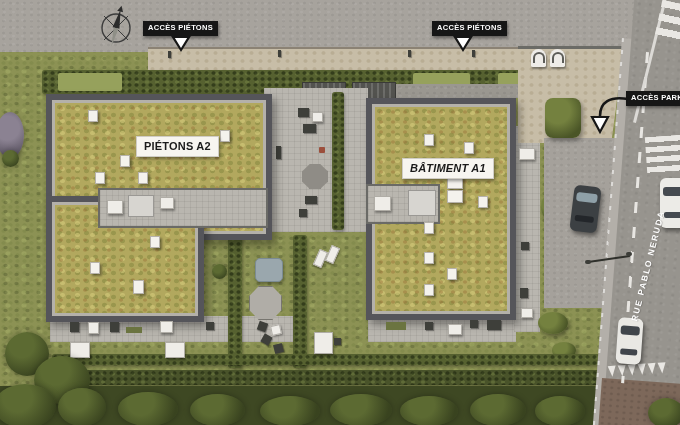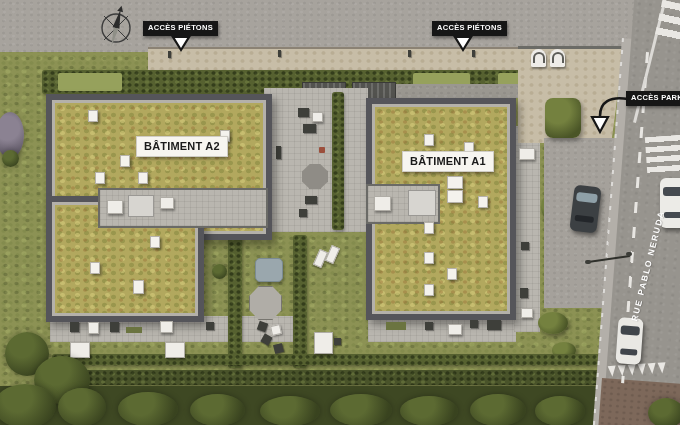--- a/index.html
+++ b/index.html
@@ -114,41 +114,41 @@
 
   <div class="sky" style="left:88px;top:110px;z-index:5;"></div>
   <div class="sky" style="left:220px;top:130px;z-index:5;"></div>
   <div class="sky" style="left:120px;top:155px;z-index:5;"></div>
   <div class="sky" style="left:95px;top:172px;z-index:5;"></div>
   <div class="sky" style="left:138px;top:172px;z-index:5;"></div>
   <div class="sky" style="left:150px;top:236px;z-index:5;"></div>
   <div class="sky" style="left:90px;top:262px;z-index:5;"></div>
   <div class="sky" style="left:133px;top:280px;width:9px;height:12px;z-index:5;"></div>
 
-  <div class="chipw" style="left:136px;top:136px;"><span>BÂTIMENT A2</span></div>
+  <div class="chipw" style="left:136px;top:136px;"><span>PIÉTONS A2</span></div>
 
   <div class="bldg" style="left:366px;top:98px;width:138px;height:210px;z-index:3;">
     <div class="roof" style="inset:3px;"></div>
   </div>
 
   <div class="tile" style="left:368px;top:186px;width:70px;height:36px;z-index:4;box-shadow:0 0 0 2px #6a6a66;"></div>
   <div class="abs" style="left:408px;top:190px;width:26px;height:24px;background:#d7d5d0;border:1px solid #9a9894;z-index:5;"></div>
   <div class="wspeck" style="left:374px;top:196px;width:15px;height:13px;z-index:5;"></div>
 
   <div class="sky" style="left:424px;top:134px;z-index:5;"></div>
   <div class="sky" style="left:464px;top:142px;z-index:5;"></div>
   <div class="sky" style="left:447px;top:176px;width:14px;height:11px;z-index:5;"></div>
   <div class="sky" style="left:447px;top:190px;width:14px;height:11px;z-index:5;"></div>
   <div class="sky" style="left:478px;top:196px;z-index:5;"></div>
   <div class="sky" style="left:424px;top:222px;z-index:5;"></div>
   <div class="sky" style="left:424px;top:252px;z-index:5;"></div>
   <div class="sky" style="left:447px;top:268px;z-index:5;"></div>
   <div class="sky" style="left:424px;top:284px;z-index:5;"></div>
 
-  <div class="chipw" style="left:402px;top:151px;"><span>BÂTIMENT A1</span></div>
+  <div class="chipw" style="left:402px;top:158px;font-style:italic;"><span>BÂTIMENT A1</span></div>
 
   <div class="tile" style="left:50px;top:316px;width:250px;height:26px;z-index:2;"></div>
   <div class="tile" style="left:368px;top:312px;width:148px;height:30px;z-index:2;"></div>
   <div class="tile" style="left:514px;top:126px;width:26px;height:206px;z-index:2;"></div>
 
   <div class="speck" style="left:70px;top:322px;width:9px;height:10px;z-index:3;"></div>
   <div class="wspeck" style="left:88px;top:322px;width:9px;height:10px;z-index:3;"></div>
   <div class="speck" style="left:110px;top:322px;width:9px;height:10px;z-index:3;"></div>
   <div class="abs" style="left:126px;top:327px;width:16px;height:6px;background:#6b7440;z-index:3;"></div>
   <div class="wspeck" style="left:160px;top:321px;width:11px;height:10px;z-index:3;"></div>

